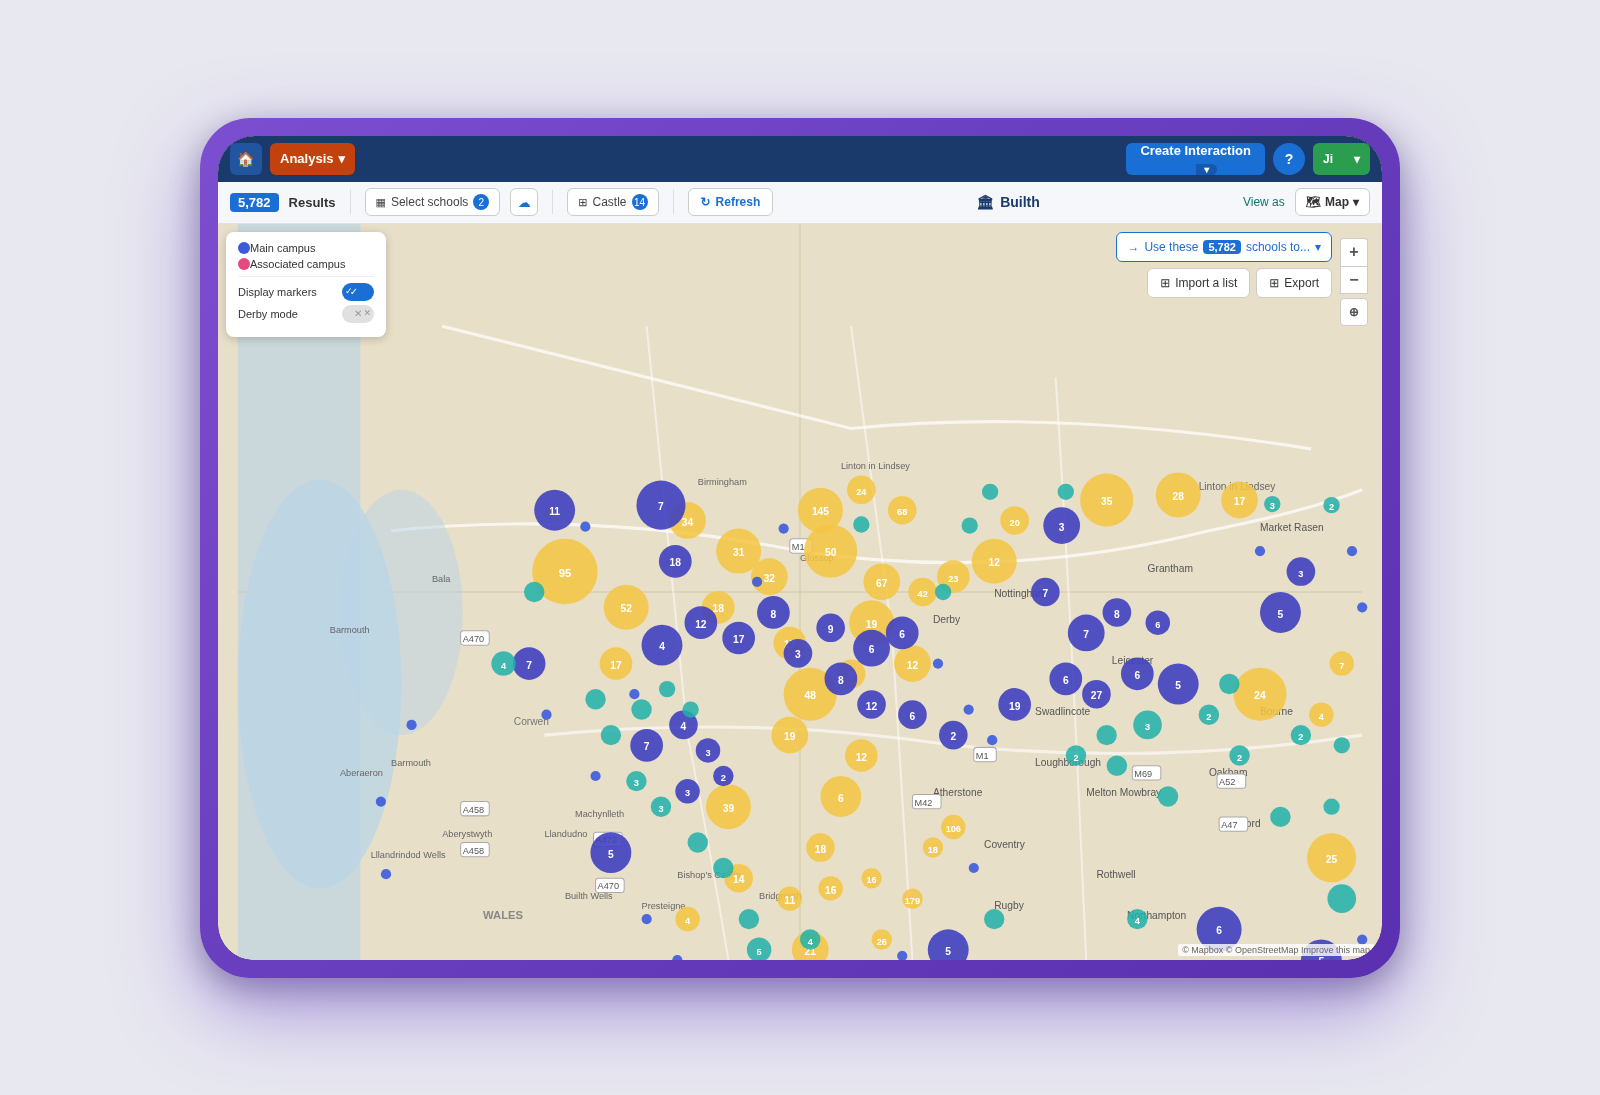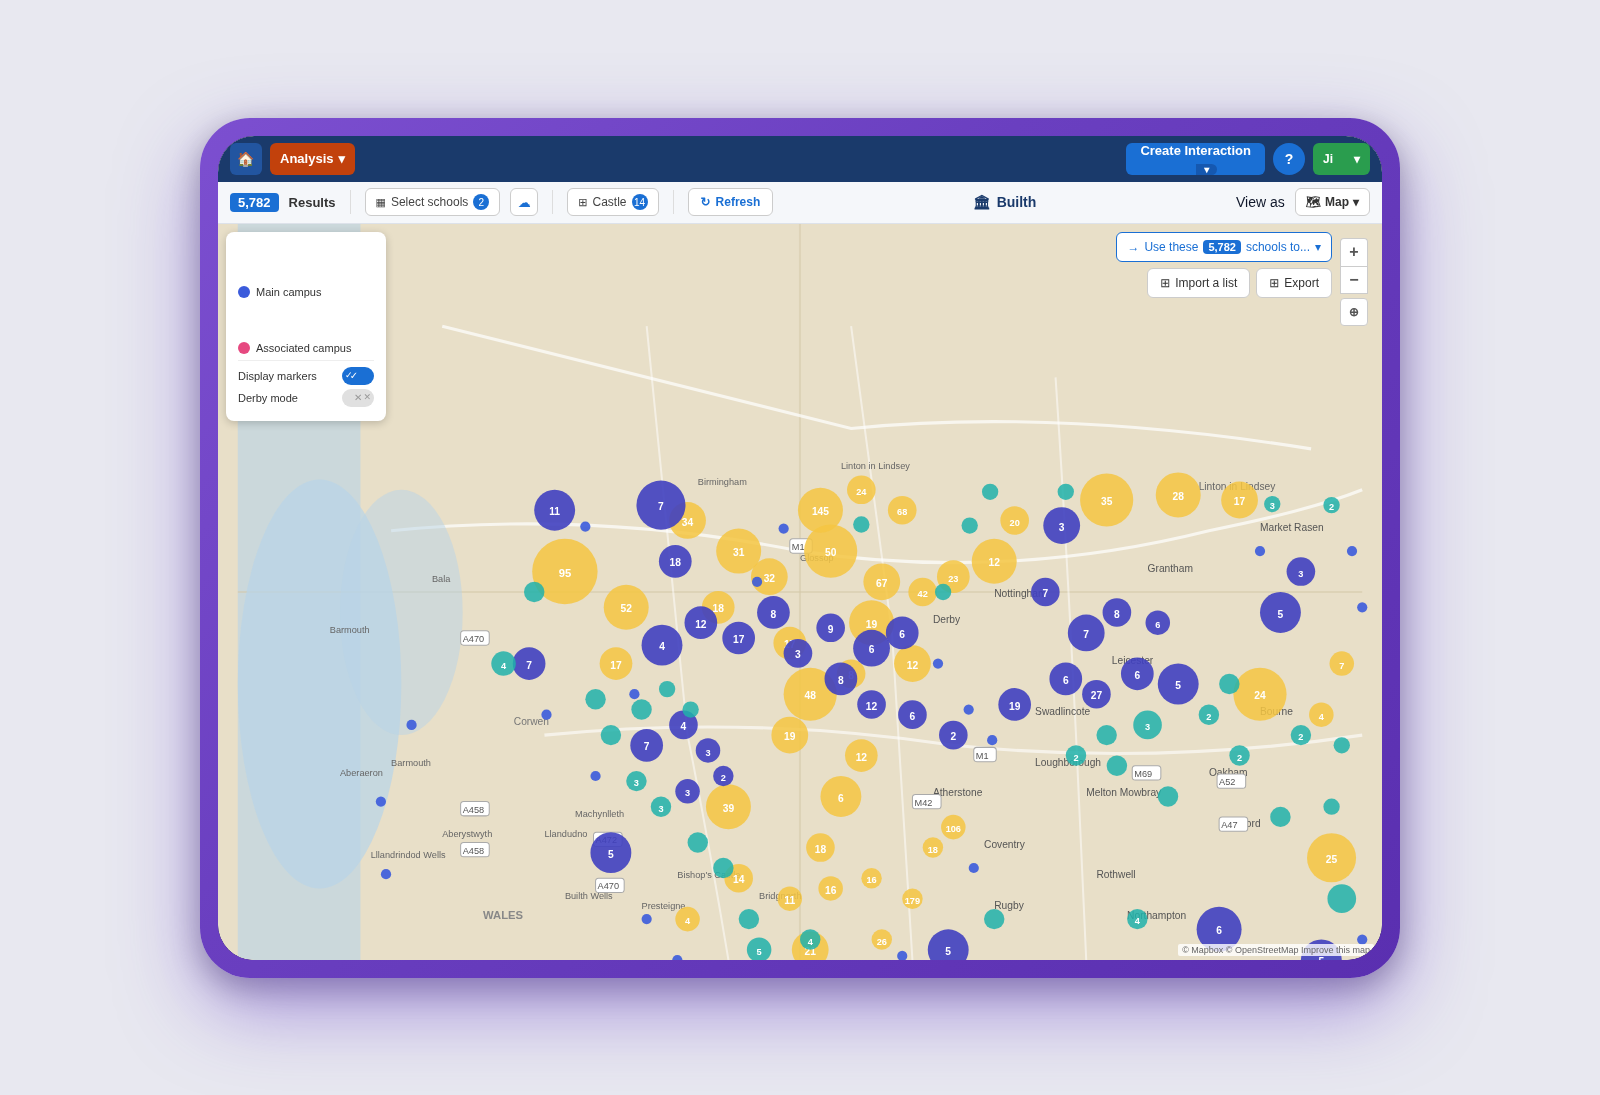--- a/index.html
+++ b/index.html
@@ -266,22 +266,22 @@
       font-size: 14px;
       font-weight: 600;
       color: #1a3a6b;
       gap: 6px;
     }
 
     .view-as-area {
       display: flex;
       align-items: center;
       gap: 6px;
-      font-size: 14px;
-      color: #0f172a;
+      font-size: 12px;
+      color: #0f766e;
     }
 
     .map-view-btn {
       background: #fff;
       border: 1px solid #ccc;
       border-radius: 6px;
       height: 28px;
       padding: 0 10px;
       font-size: 12px;
       cursor: pointer;
@@ -309,25 +309,23 @@
       border-radius: 8px;
       padding: 10px 12px;
       box-shadow: 0 2px 8px rgba(0,0,0,0.2);
       z-index: 10;
       min-width: 160px;
     }
 
     .legend-item {
       display: flex;
       align-items: center;
-      gap: 6px;
       font-size: 11px;
       color: #333;
       margin-bottom: 4px;
-      margin-top: 44px;
     }
 
     .legend-dot {
       width: 12px;
       height: 12px;
       border-radius: 50%;
       flex-shrink: 0;
     }
 
     .legend-divider {

